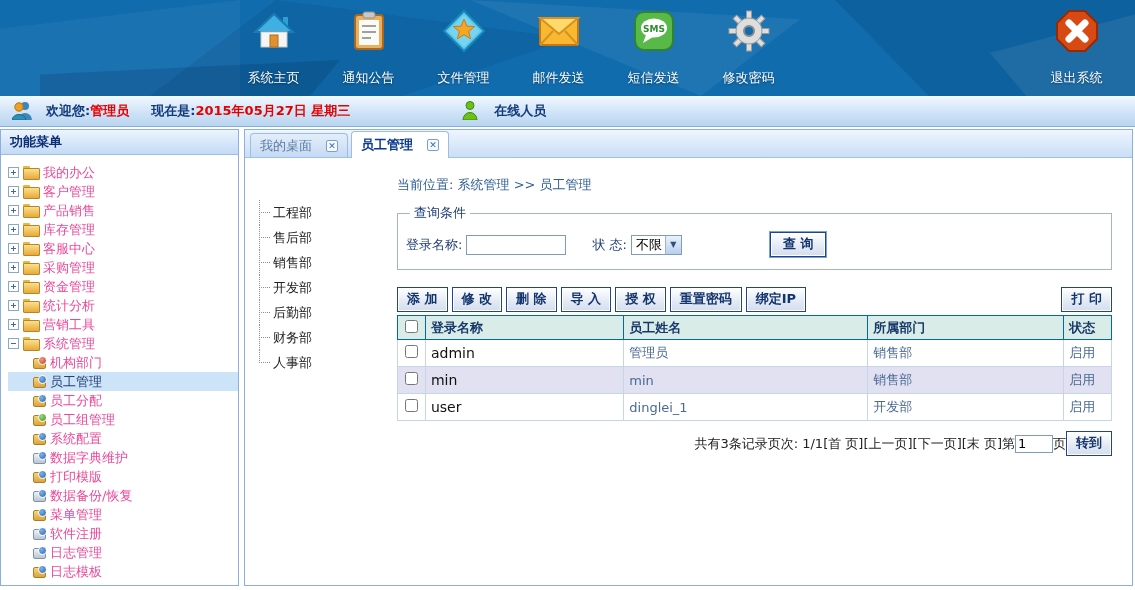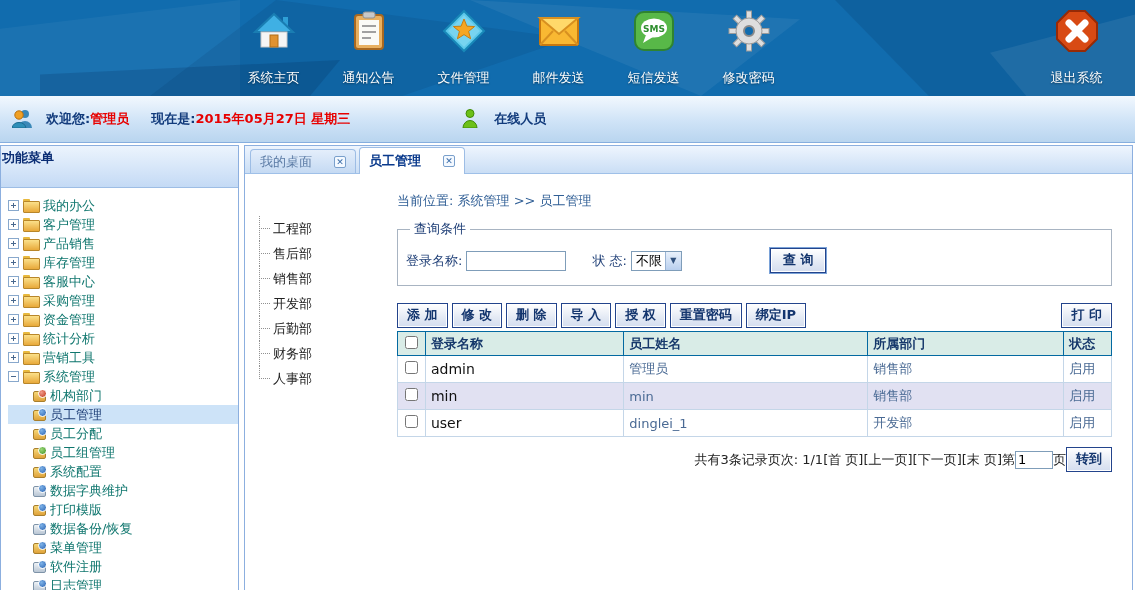--- a/index.html
+++ b/index.html
@@ -14,54 +14,54 @@
   .s4 { left:760px; top:0; width:375px; height:96px; background:rgba(0,25,60,.12); clip-path:polygon(20% 0,100% 0,100% 100%,45% 100%); }
   .s5 { left:990px; top:0; width:145px; height:96px; background:rgba(255,255,255,.07); clip-path:polygon(0 55%,100% 15%,100% 100%,25% 100%); }
   .s6 { left:40px; top:60px; width:300px; height:36px; background:rgba(0,35,80,.18); clip-path:polygon(0 40%,100% 0,90% 100%,0 100%); }
   .nav { position:absolute; left:226px; top:0; height:96px; display:flex; align-items:center; }
   .nav-item { width:95px; display:flex; flex-direction:column; align-items:center; gap:16px; cursor:pointer; }
   .nav-item svg { width:44px; height:44px; display:block; }
   .nav-label { color:#fff; font-size:13px; text-shadow:0 1px 2px rgba(0,0,0,.45); white-space:nowrap; }
   .nav-exit { position:absolute; right:11px; top:0; height:96px; display:flex; align-items:center; }
 
   
-  .welcome { height:47px; background:linear-gradient(#f2f8fe,#cfe3f7 55%,#b9d5ef); border-bottom:1px solid #86aede; display:flex; align-items:center; padding-left:12px; color:#123b7c; font-weight:bold; }
+  .welcome { height:31px; background:linear-gradient(#f2f8fe,#cfe3f7 55%,#b9d5ef); border-bottom:1px solid #86aede; display:flex; align-items:center; padding-left:12px; color:#123b7c; font-weight:bold; }
   .welcome .red { color:#e70000; }
   .welcome svg { width:20px; height:20px; margin-right:14px; }
   .welcome .sp { display:inline-block; width:22px; }
   .welcome .sp2 { display:inline-block; width:110px; }
   .online-ico { margin-left:0; }
 
   
   .mainrow { display:flex; height:461px; padding:2px 2px 2px 0; gap:5px; }
   .pane { background:#fff; border:1px solid #8cafdf; }
   .sidebar { width:239px; }
-  .sidebar-header { height:42px; line-height:24px; padding-left:1px; font-weight:bold; color:#0b2e75; background:linear-gradient(#ecf4fd,#c4daf5); border-bottom:1px solid #9dbde5; }
+  .sidebar-header { height:25px; line-height:24px; padding-left:9px; font-weight:bold; color:#0b2e75; background:linear-gradient(#ecf4fd,#c4daf5); border-bottom:1px solid #9dbde5; }
   .tree { padding:8px 0 0 7px; }
-  .trow { height:19px; display:flex; align-items:center; gap:4px; color:#0f766e; cursor:pointer; white-space:nowrap; }
+  .trow { height:19px; display:flex; align-items:center; gap:4px; color:#ec4899; cursor:pointer; white-space:nowrap; }
   .trow.child { padding-left:24px; }
   .trow.sel { background:#cde3f8; color:#1f3f77; }
   .expand { width:11px; height:11px; flex:0 0 11px; border:1px solid #88a8cc; background:#fff
             ,linear-gradient(#fff,#fff); position:relative; }
   .expand::before { content:""; position:absolute; left:2px; top:4px; width:5px; height:1px; background:#48688e; }
   .expand.plus::after { content:""; position:absolute; left:4px; top:2px; width:1px; height:5px; background:#48688e; }
   .fold { width:16px; height:13px; flex:0 0 16px; position:relative; }
   .fold::before { content:""; position:absolute; left:0; top:0; width:7px; height:3px; background:#e8b93e; border-radius:1px 1px 0 0; }
   .fold::after { content:""; position:absolute; left:0; top:2px; width:15px; height:10px; background:linear-gradient(#fbe08a,#e8a93a); border:1px solid #b8862a; border-radius:1px; }
   .mini { width:14px; height:13px; flex:0 0 14px; position:relative; }
   .mini::before { content:""; position:absolute; left:1px; top:2px; width:11px; height:9px; background:linear-gradient(#f6d878,#dfa23a); border:1px solid #a87f2c; border-radius:2px; }
   .mini::after { content:""; position:absolute; left:6px; top:0; width:7px; height:7px; background:radial-gradient(circle at 35% 35%,#7db2e8,#2a62b0); border-radius:50%; border:1px solid #fff; }
   .mini.m-red::after { background:radial-gradient(circle at 35% 35%,#f09a8a,#c03818); }
   .mini.m-green::after { background:radial-gradient(circle at 35% 35%,#9ad87a,#3f9020); }
   .mini.m-gray::before { background:linear-gradient(#eef2f6,#b9c6d4); border-color:#7e93a8; }
 
   
   .workpane { flex:1; display:flex; flex-direction:column; overflow:hidden; }
   .tabstrip { height:28px; background:linear-gradient(#eef5fe,#cadef5); border-bottom:1px solid #9fc0e8; display:flex; align-items:flex-end; padding-left:5px; gap:3px; }
-  .tab { height:24px; padding:0 9px; display:flex; align-items:center; gap:22px; border:1px solid #9dbde5; border-bottom:none; border-radius:4px 4px 0 0; background:linear-gradient(#e4eefb,#c5daf3); color:#5b7ba5; cursor:pointer; white-space:nowrap; }
+  .tab { height:24px; padding:0 9px; display:flex; align-items:center; gap:14px; border:1px solid #9dbde5; border-bottom:none; border-radius:4px 4px 0 0; background:linear-gradient(#e4eefb,#c5daf3); color:#5b7ba5; cursor:pointer; white-space:nowrap; }
   .tab.active { height:27px; background:#fff; color:#0a3a8c; font-weight:bold; margin-bottom:-1px; }
   .tclose { width:12px; height:12px; border:1px solid #7aa0cc; border-radius:2px; background:#f4f9ff; color:#3a6ca8; font-size:9px; line-height:10px; text-align:center; cursor:pointer; }
   .content { position:relative; flex:1; padding:12px 20px 0 152px; }
 
   .dept-tree { position:absolute; left:14px; top:42px; }
   .dept-row { position:relative; height:25px; line-height:25px; padding-left:14px; color:#222; cursor:pointer; white-space:nowrap; }
   .dept-row::before { content:""; position:absolute; left:0; top:0; bottom:0; border-left:1px dotted #909090; }
   .dept-row:last-child::before { bottom:12px; }
   .dept-row::after { content:""; position:absolute; left:0; top:12px; width:11px; border-top:1px dotted #909090; }
 

